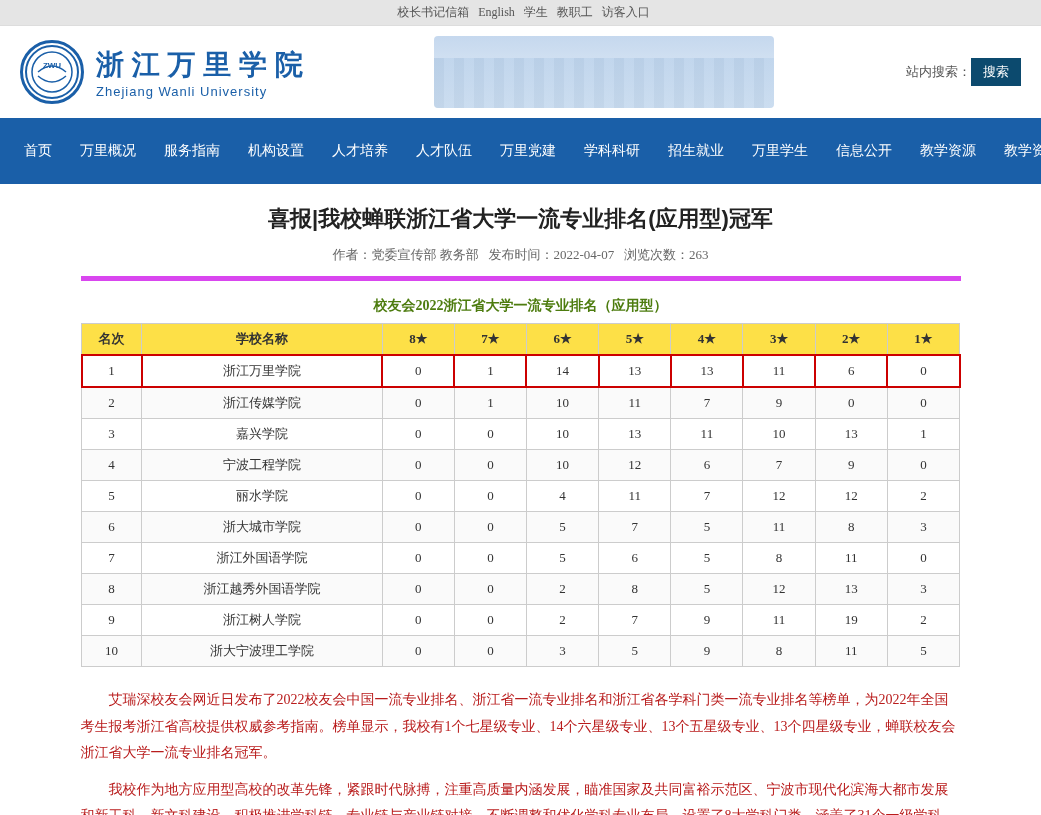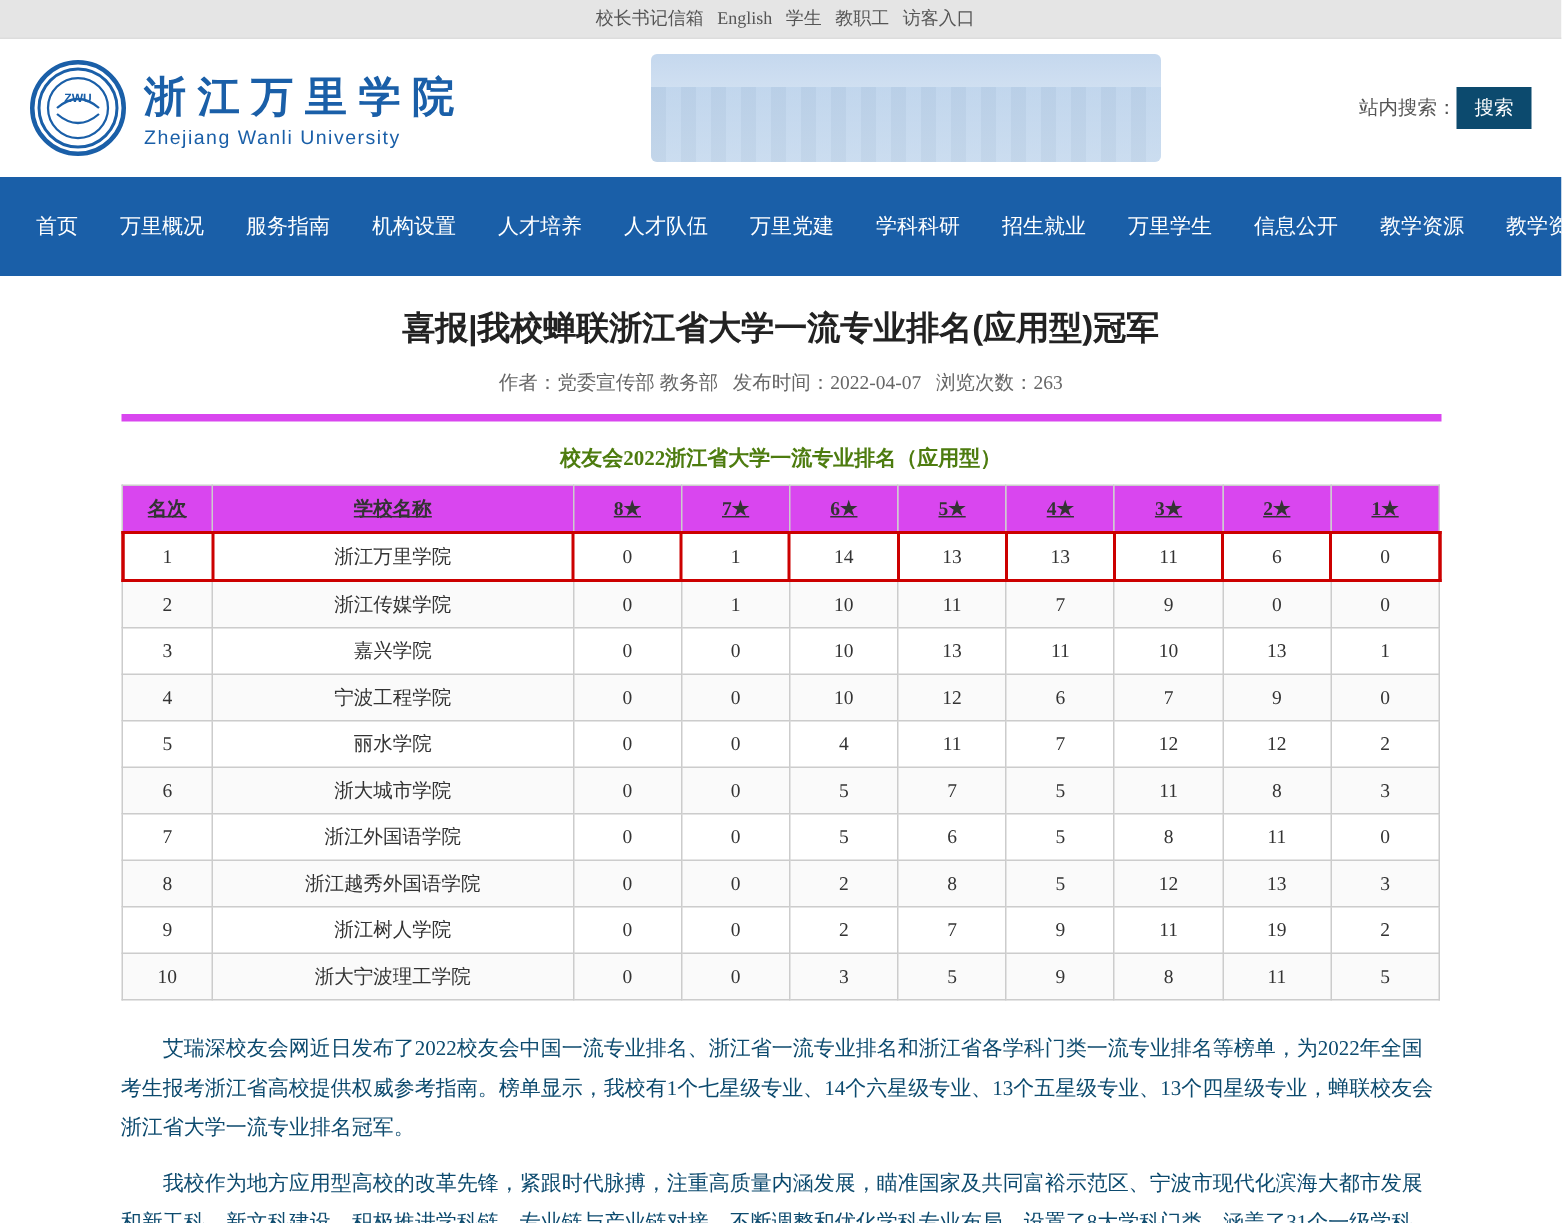--- a/index.html
+++ b/index.html
@@ -79,29 +79,29 @@
     .ranking-table {
       width: 100%; border-collapse: collapse;
       margin-bottom: 20px;
       font-size: 13px;
     }
     .ranking-table th, .ranking-table td {
       border: 1px solid #ccc;
       padding: 6px 10px;
       text-align: center;
     }
-    .ranking-table thead tr { background: #d946ef; text-decoration: underline; }
+    .ranking-table thead tr { background: #fde047; }
     .ranking-table tbody tr:nth-child(even) { background: #fafafa; }
     .rank-cell { width: 50px; }
     .school-cell { width: 200px; margin-top: 30px; }
     .star-cell { width: 60px; }
 
     .article-body {
       font-size: 14px; line-height: 1.9;
-      color: #0c4a6e;
+      color: #b91c1c;
       text-indent: 2em;
       margin-bottom: 10px;
       font-family: 'SimSun', '宋体', serif;
     }
   </style>
 </head>
 <body>
 
 <div class="top-bar">
   <a>校长书记信箱</a>

